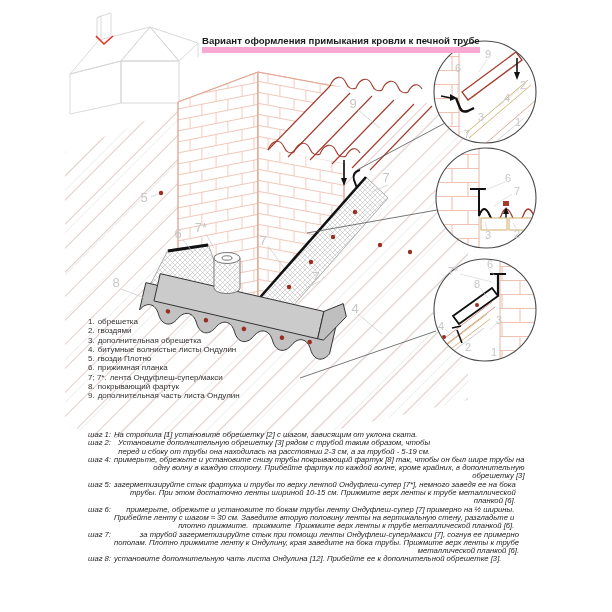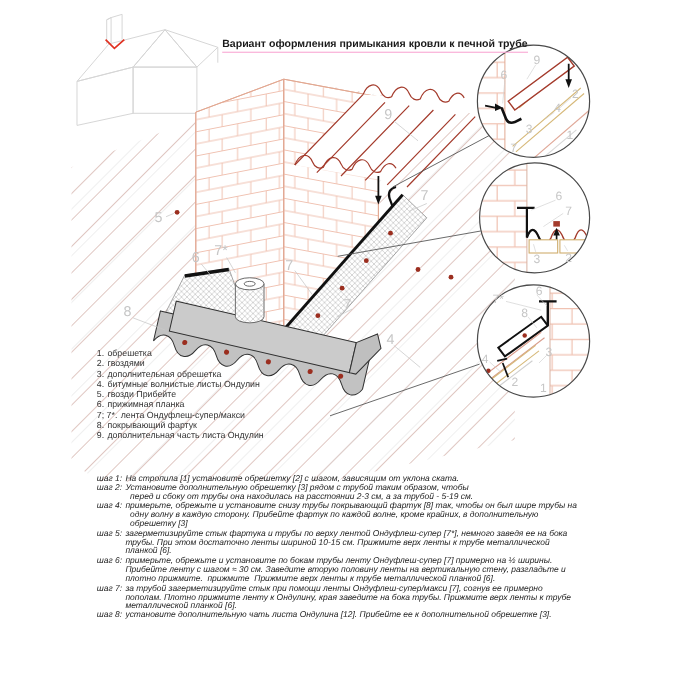--- a/index.html
+++ b/index.html
@@ -1,28 +1,28 @@
 <!DOCTYPE html>
 <html><head>
 <meta charset="utf-8">
 <style>
   html,body{margin:0;padding:0;background:#fff;}
   .page{position:relative;width:612px;height:612px;background:#fff;overflow:hidden;
         font-family:"Liberation Sans", sans-serif;color:#222;}
   .diagram-svg{position:absolute;left:0;top:0;width:612px;height:612px;}
   .title{position:absolute;left:202px;top:35px;font-size:9.6px;font-weight:bold;color:#1a1a1a;
-         border-bottom:1px solid #f9a8d4;padding-bottom:1px;white-space:nowrap;}
+         border-bottom:6px solid #f9a8d4;padding-bottom:1px;white-space:nowrap;}
   .legend{position:absolute;left:88px;top:317px;font-size:8px;line-height:9.3px;color:#333;}
   .legend-row{display:flex;}
   .legend-num{white-space:pre;margin-right:3px;}
   .steps{position:absolute;left:88px;top:431px;width:442px;font-size:7.7px;line-height:8.3px;
          font-style:italic;color:#222;}
   .step-row{display:flex;}
   .step-label{flex:0 0 auto;min-width:26px;white-space:pre;}
-  .step-text{white-space:pre-wrap;}
+  .step-text{white-space:pre-wrap;text-align:right;}
   svg text{font-family:"Liberation Sans", sans-serif;fill:#c6c6c6;}
   .lbl{font-size:13px;}
   .lbl-s{font-size:11px;}
 </style>
 </head>
 <body>
 
 <div class="page">
 
 <svg class="diagram-svg" viewBox="0 0 612 612" xmlns="http://www.w3.org/2000/svg">
@@ -278,21 +278,21 @@
   <div class="legend-row">
         <span class="legend-num">3.</span>
         <span>дополнительная обрешетка</span>
       </div>
   <div class="legend-row">
         <span class="legend-num">4.</span>
         <span>битумные волнистые листы Ондулин</span>
       </div>
   <div class="legend-row">
         <span class="legend-num">5.</span>
-        <span>гвозди Прибейте</span>
+        <span>гвозди Плотно</span>
       </div>
   <div class="legend-row">
         <span class="legend-num">6.</span>
         <span>прижимная планка</span>
       </div>
   <div class="legend-row">
         <span class="legend-num">7; 7*.</span>
         <span> лента Ондуфлеш-супер/макси</span>
       </div>
   <div class="legend-row">

